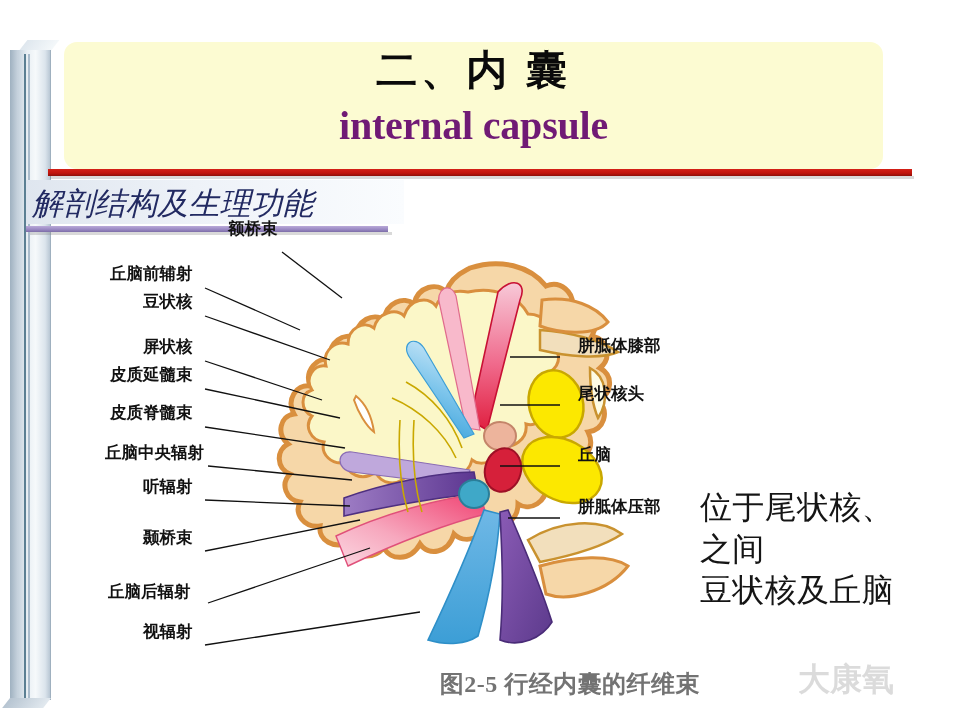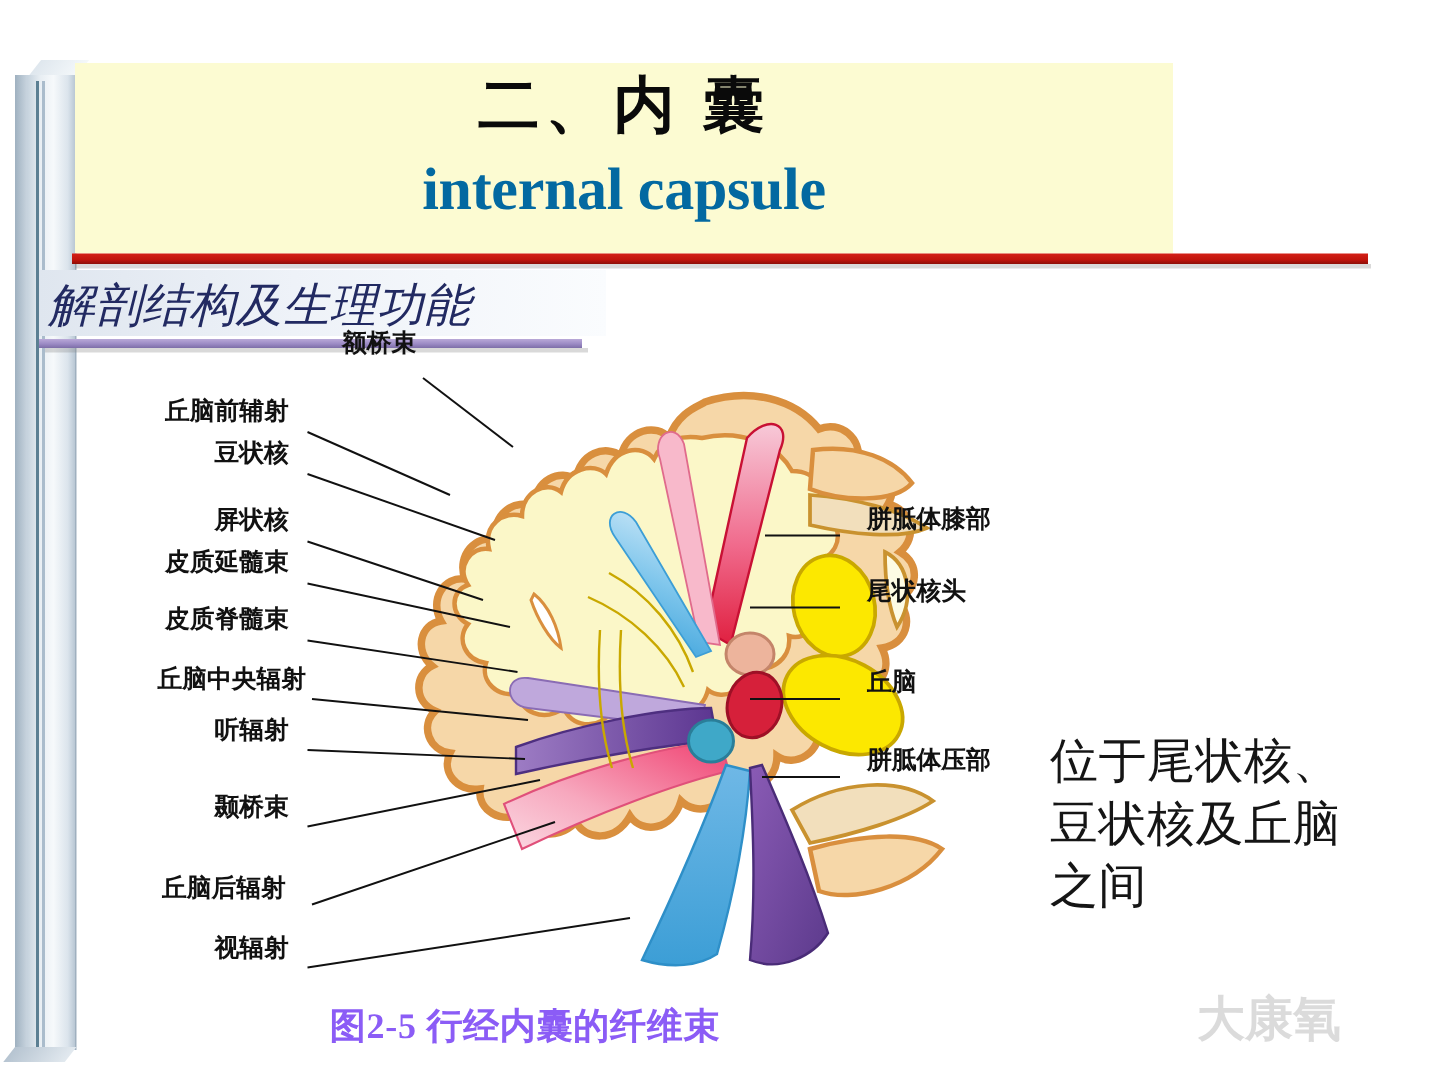--- a/index.html
+++ b/index.html
@@ -34,32 +34,33 @@
     position:absolute;left:18px;top:14px;width:2px;height:644px;background:#7e9ab0;opacity:.6;
   }
   .leftbar .bot{
     position:absolute;left:0px;top:658px;width:41px;height:10px;
     background:linear-gradient(90deg,#b6c4d1,#e2e9ef);
     transform:skewX(-38deg);transform-origin:top left;
   }
 
   
   .titlebox{
-    position:absolute;left:50px;top:42px;width:732px;height:127px;
+    position:absolute;left:64px;top:42px;width:819px;height:127px;
     background:#fcfbd2;
+    border-radius:13px;
   }
   .title-cn{
     position:absolute;left:0;right:0;top:4px;text-align:center;
     font-size:41px;font-weight:700;color:#0a0a0a;letter-spacing:.10em;
     font-family:"Liberation Serif", serif;
     line-height:1.18;
   }
   .title-en{
     position:absolute;left:0;right:0;top:60px;text-align:center;
-    font-size:40px;font-weight:700;color:#0369a1;
+    font-size:40px;font-weight:700;color:#701a75;
     font-family:"Liberation Serif", serif;letter-spacing:-.005em;
   }
   .redrule{
     position:absolute;left:48px;top:169px;width:864px;height:7px;
     background:linear-gradient(180deg,#d42017 0%,#c0140c 60%,#8d0f08 100%);
   }
   .redrule-shadow{
     position:absolute;left:50px;top:176px;width:864px;height:3px;
     background:rgba(120,120,120,.28);
   }
@@ -90,22 +91,22 @@
   
   .bigtext{
     position:absolute;left:700px;top:487px;width:250px;
     font-size:32px;line-height:1.30;color:#151515;
     font-family:Liberation Serif, serif;letter-spacing:.01em;
   }
   .bigtext div{white-space:nowrap;}
 
   
   .caption{
-    position:absolute;left:0;top:668px;width:700px;text-align:center;
-    font-size:24px;font-weight:700;color:#8b5cf6;
+    position:absolute;left:0;top:668px;width:700px;text-align:right;
+    font-size:24px;font-weight:700;color:#737373;
     font-family:"Liberation Serif", serif;letter-spacing:.02em;
   }
 
   
   .watermark{
     position:absolute;left:758px;top:672px;width:196px;height:38px;
   }
   .wm-main{
     position:absolute;left:0;top:4px;font-size:26px;font-weight:700;
     color:#2b2b2b;font-family:"Liberation Sans", sans-serif;letter-spacing:.01em;
@@ -318,22 +319,22 @@
           <text x="578" y="351" font-family="&quot;Liberation Serif&quot;, serif" font-size="16.5" font-weight="600" fill="#111">胼胝体膝部</text>
           <text x="578" y="399" font-family="&quot;Liberation Serif&quot;, serif" font-size="16.5" font-weight="600" fill="#111">尾状核头</text>
           <text x="578" y="460" font-family="&quot;Liberation Serif&quot;, serif" font-size="16.5" font-weight="600" fill="#111">丘脑</text>
           <text x="578" y="512" font-family="&quot;Liberation Serif&quot;, serif" font-size="16.5" font-weight="600" fill="#111">胼胝体压部</text>
         </g>
     </svg>
   </div>
 
   <div class="bigtext">
     <div>位于尾状核、</div>
+    <div>之间</div>
     <div>豆状核及丘脑</div>
-    <div>之间</div>
   </div>
 
   <div class="caption">图2-5 行经内囊的纤维束</div>
 
   <div class="watermark">
     <div class="wm-ghost">大康氧</div>
   </div>
 
 </div>
 

